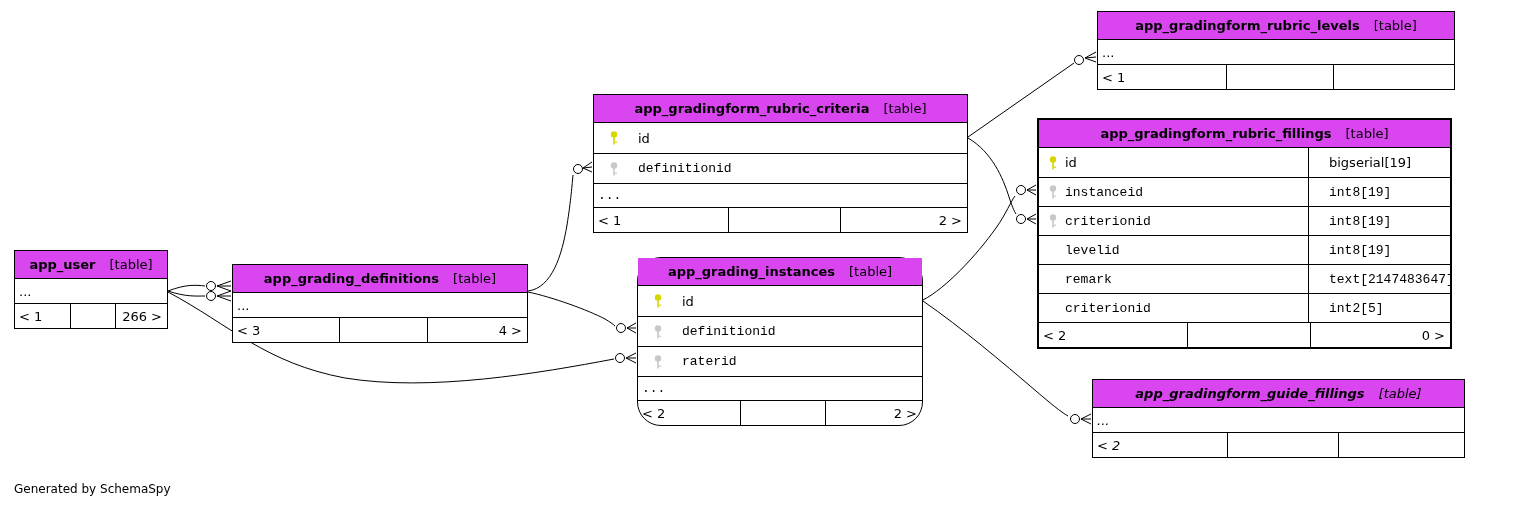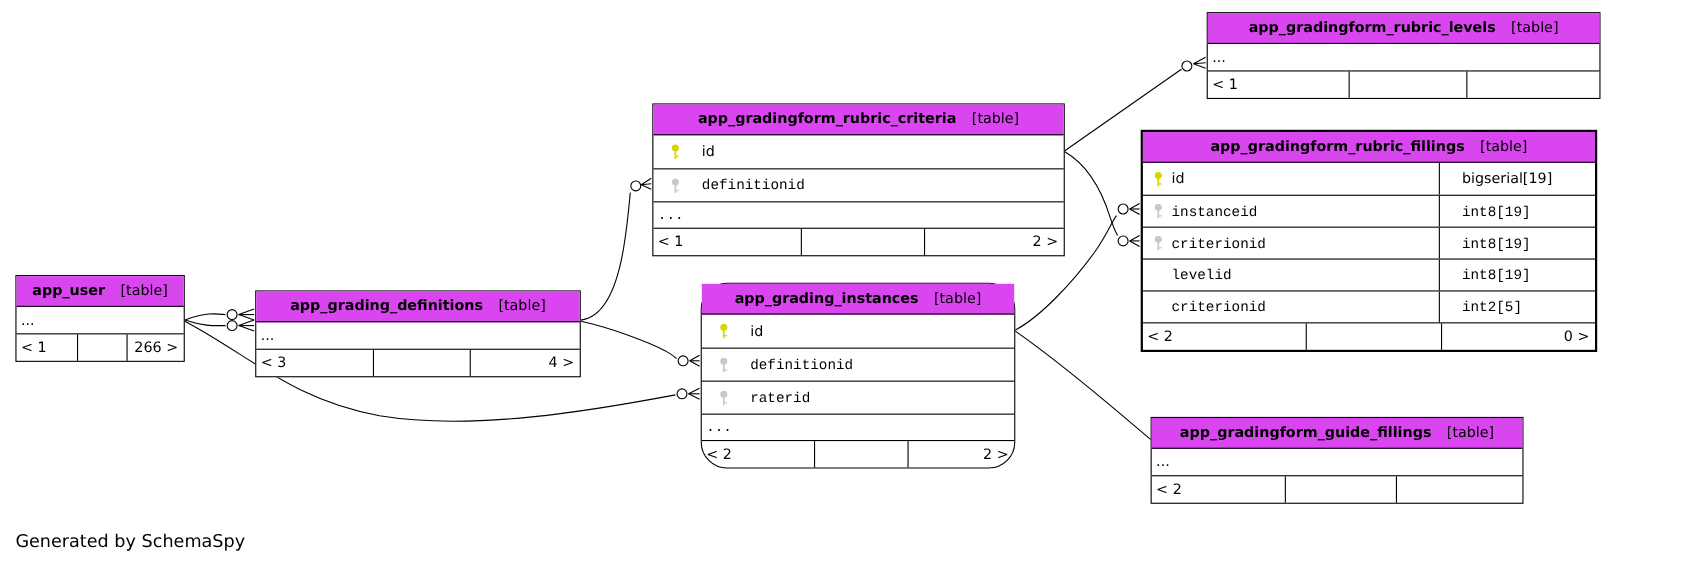--- a/index.html
+++ b/index.html
@@ -43,21 +43,21 @@
     border-left:1px solid #000;padding-left:20px;box-sizing:border-box;
   }
   .tfoot{
     display:flex;border-top:1px solid #000;height:25px;align-items:stretch;
     box-sizing:border-box;
   }
   .fcell{display:flex;align-items:center;box-sizing:border-box;}
   .fcell.fl{width:36%;padding-left:4px;}
   .fcell.fm{width:30%;border-left:1px solid #000;}
   .fcell.fr{width:34%;border-left:1px solid #000;justify-content:flex-end;padding-right:5px;}
-  .gen-note{position:absolute;left:14px;top:482px;font-size:16px;}
+  .gen-note{position:absolute;left:14px;top:482px;font-size:12px;}
 </style>
 </head>
 <body>
 
 <div class="canvas">
 
   <svg class="edges" width="1533" height="511">
 
     <path d="M168,291 C186,284 196,285 205,286"></path>
     <path d="M168,291 C186,297 196,296 205,296"></path>
@@ -276,31 +276,35 @@
             <rect x="5.8" y="10.6" width="2.3" height="1.2"></rect>
           </svg></span>
       <span class="col-label">criterionid</span>
       <span class="col-type">int8[19]</span>
     </div>
     <div class="trow">
       <span class="col-label">levelid</span>
       <span class="col-type">int8[19]</span>
     </div>
     <div class="trow">
+      <span class="col-label">remark</span>
+      <span class="col-type">text[2147483647]</span>
+    </div>
+    <div class="trow">
       <span class="col-label">criterionid</span>
       <span class="col-type">int2[5]</span>
     </div>
     <div class="tfoot">
       <span class="fcell fl">&lt; 2</span>
       <span class="fcell fm"></span>
       <span class="fcell fr">0 &gt;</span>
     </div>
   </div>
 
-  <div class="dbtable" style="left:1046px;top:379px;width:339px;">
+  <div class="dbtable" style="left:1092px;top:379px;width:373px;font-style:italic;">
     <div class="thead">
       <span class="tname">app_gradingform_guide_fillings</span>
       <span class="ttag">[table]</span>
     </div>
     <div class="trow dots">
       <span class="col-label">...</span>
     </div>
     <div class="tfoot">
       <span class="fcell fl">&lt; 2</span>
       <span class="fcell fm"></span>

